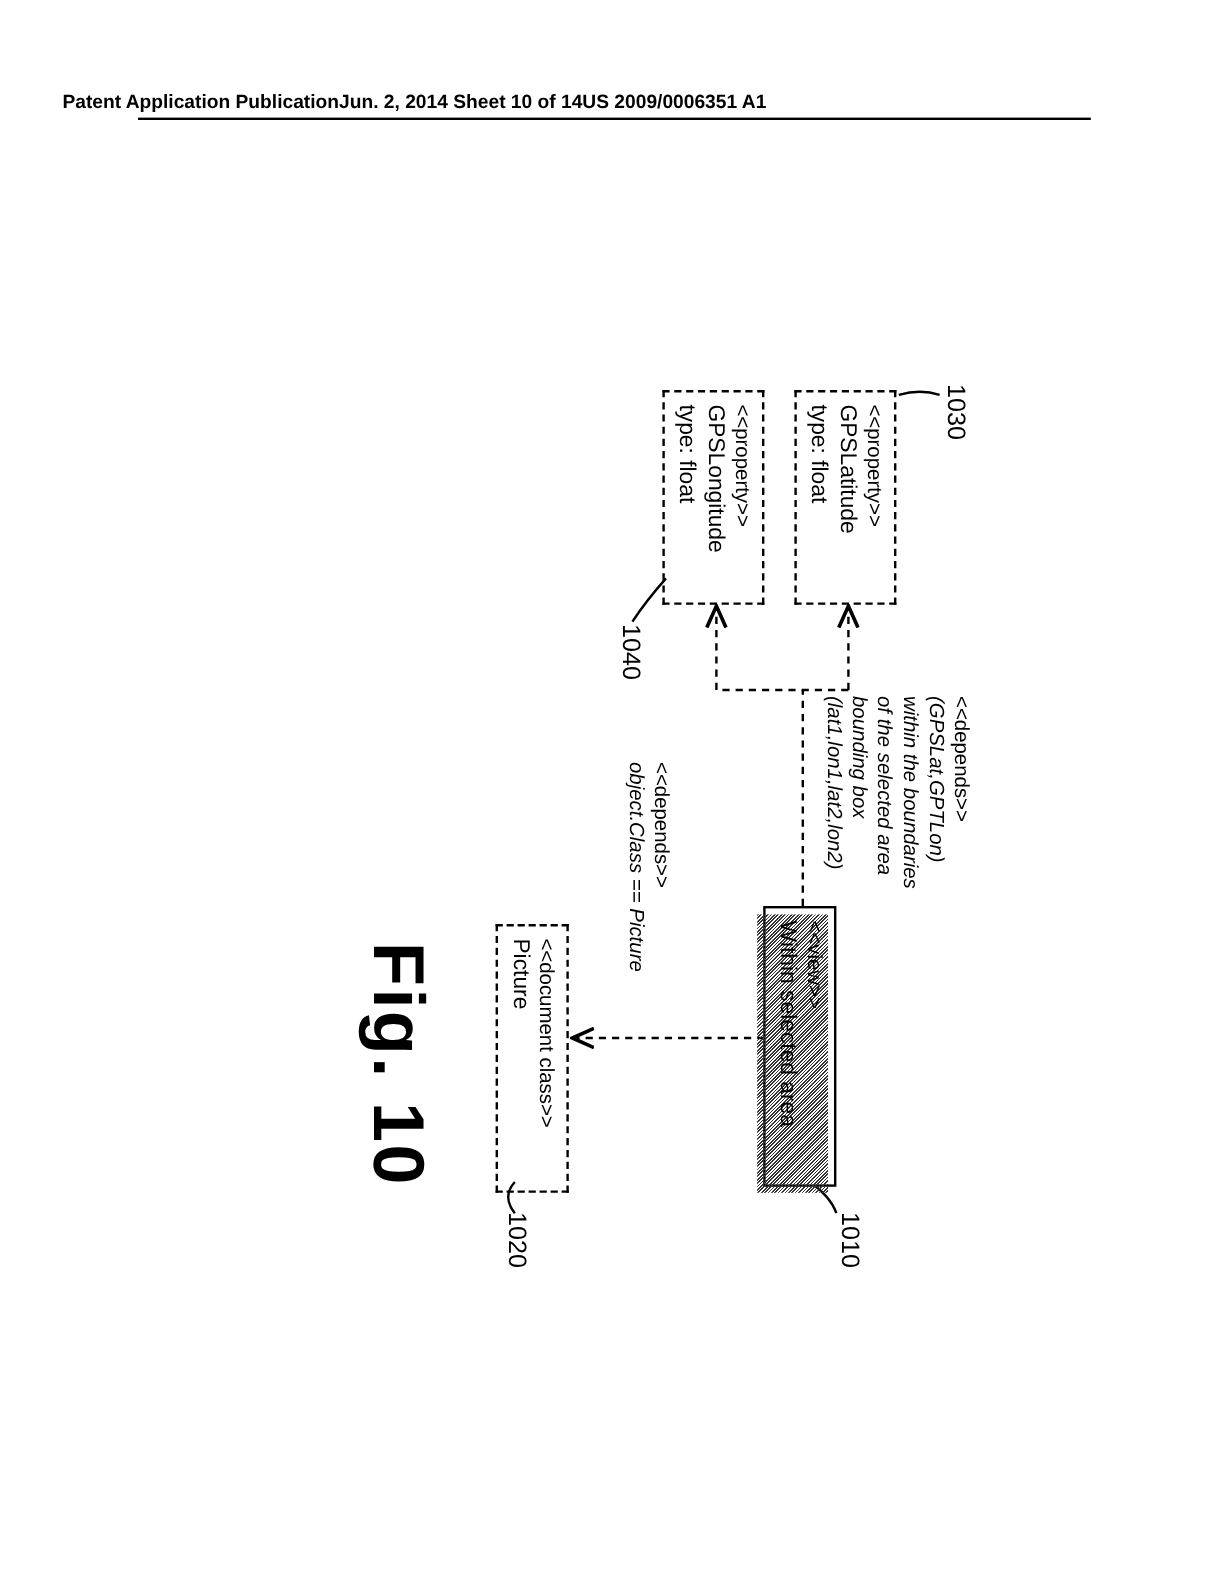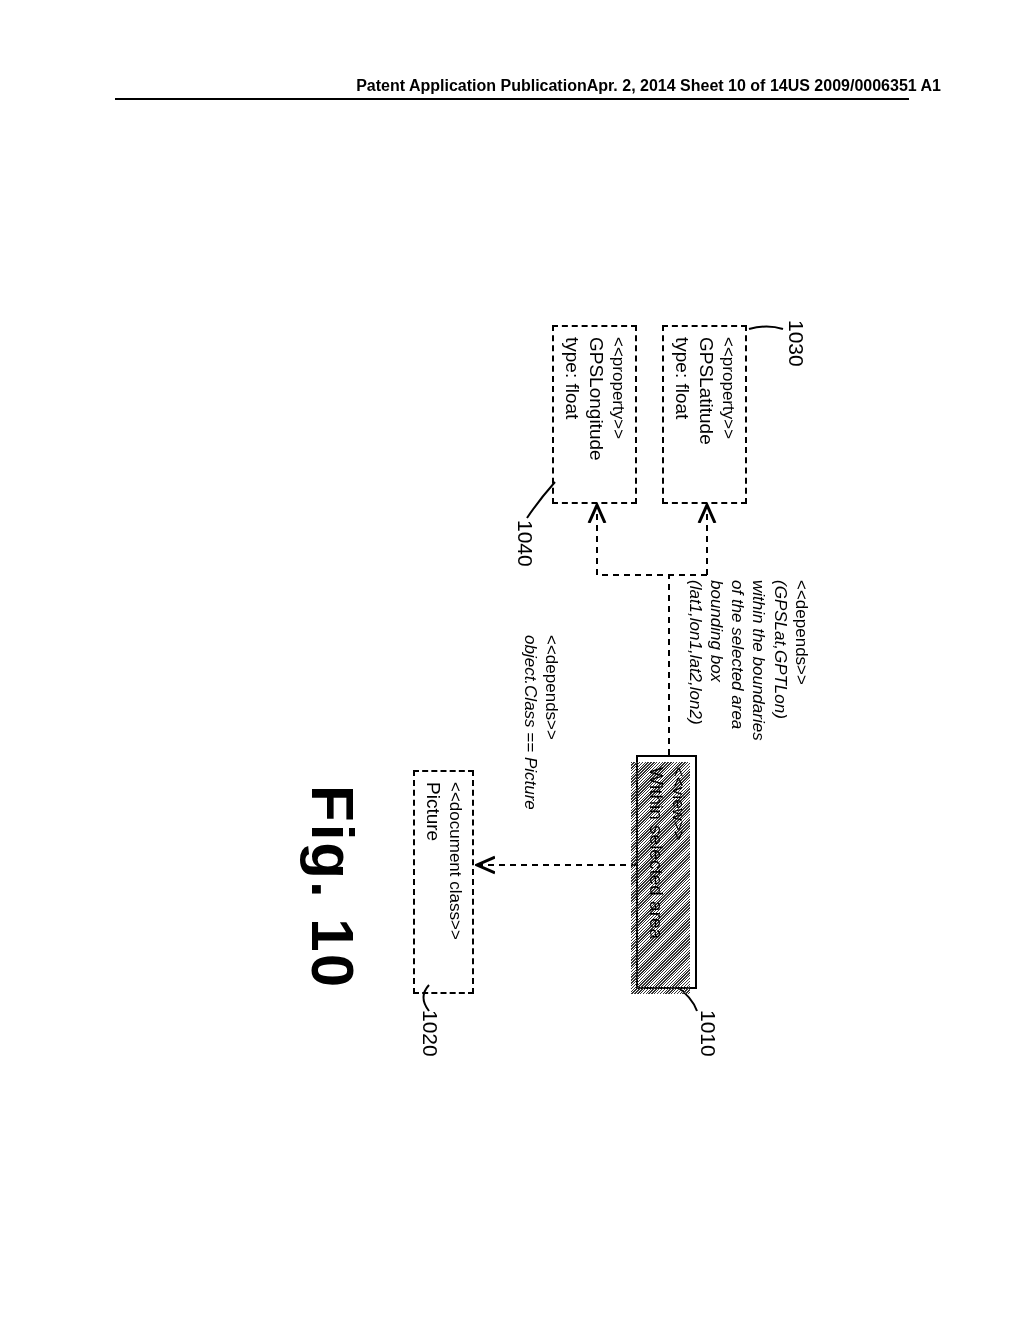--- a/index.html
+++ b/index.html
@@ -10,23 +10,23 @@
       background: white;
       font-family: Arial, sans-serif;
       position: relative;
     }
     .header {
       position: absolute;
       top: 77px;
       left: 0;
       width: 100%;
       display: flex;
-      justify-content: flex-end;
+      justify-content: flex-start;
       align-items: center;
-      padding: 0 83px;
+      padding: 0 52px;
       box-sizing: border-box;
       font-weight: bold;
       font-size: 16px;
     }
     .header-line {
       position: absolute;
       top: 98px;
       left: 115px;
       right: 115px;
       border-top: 2.5px solid black;
@@ -89,21 +89,21 @@
     svg.connector {
       position: absolute;
       overflow: visible;
     }
   </style>
 </head>
 <body>
 
 <div class="header">
   <span>Patent Application Publication</span>
-  <span>Apr. 2, 2014   Sheet 10 of 14</span>
+  <span>Jun. 2, 2014   Sheet 10 of 14</span>
   <span>US 2009/0006351 A1</span>
 </div>
 <div class="header-line"></div>
 
 <div class="diagram-container">
 
   <div class="label-ref" style="left:-5px; top:-26px;">1030</div>
 
   <div class="box box-dashed" style="left:0px; top:35px; width:155px;">
     <div class="stereo">&lt;&lt;property&gt;&gt;</div>

